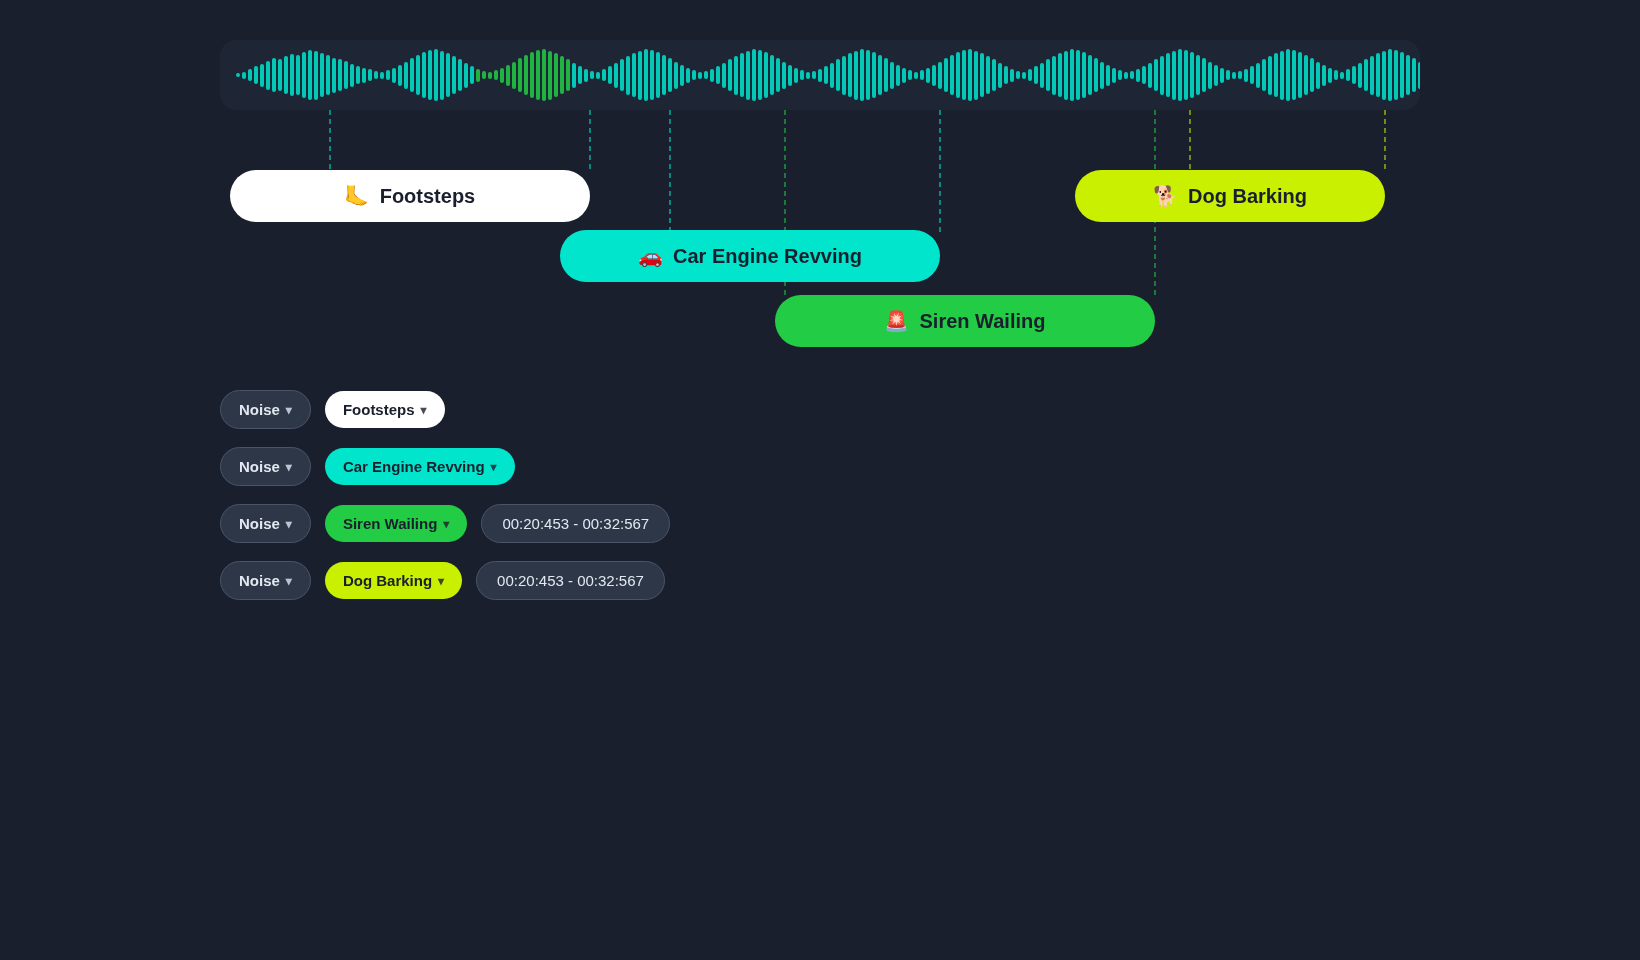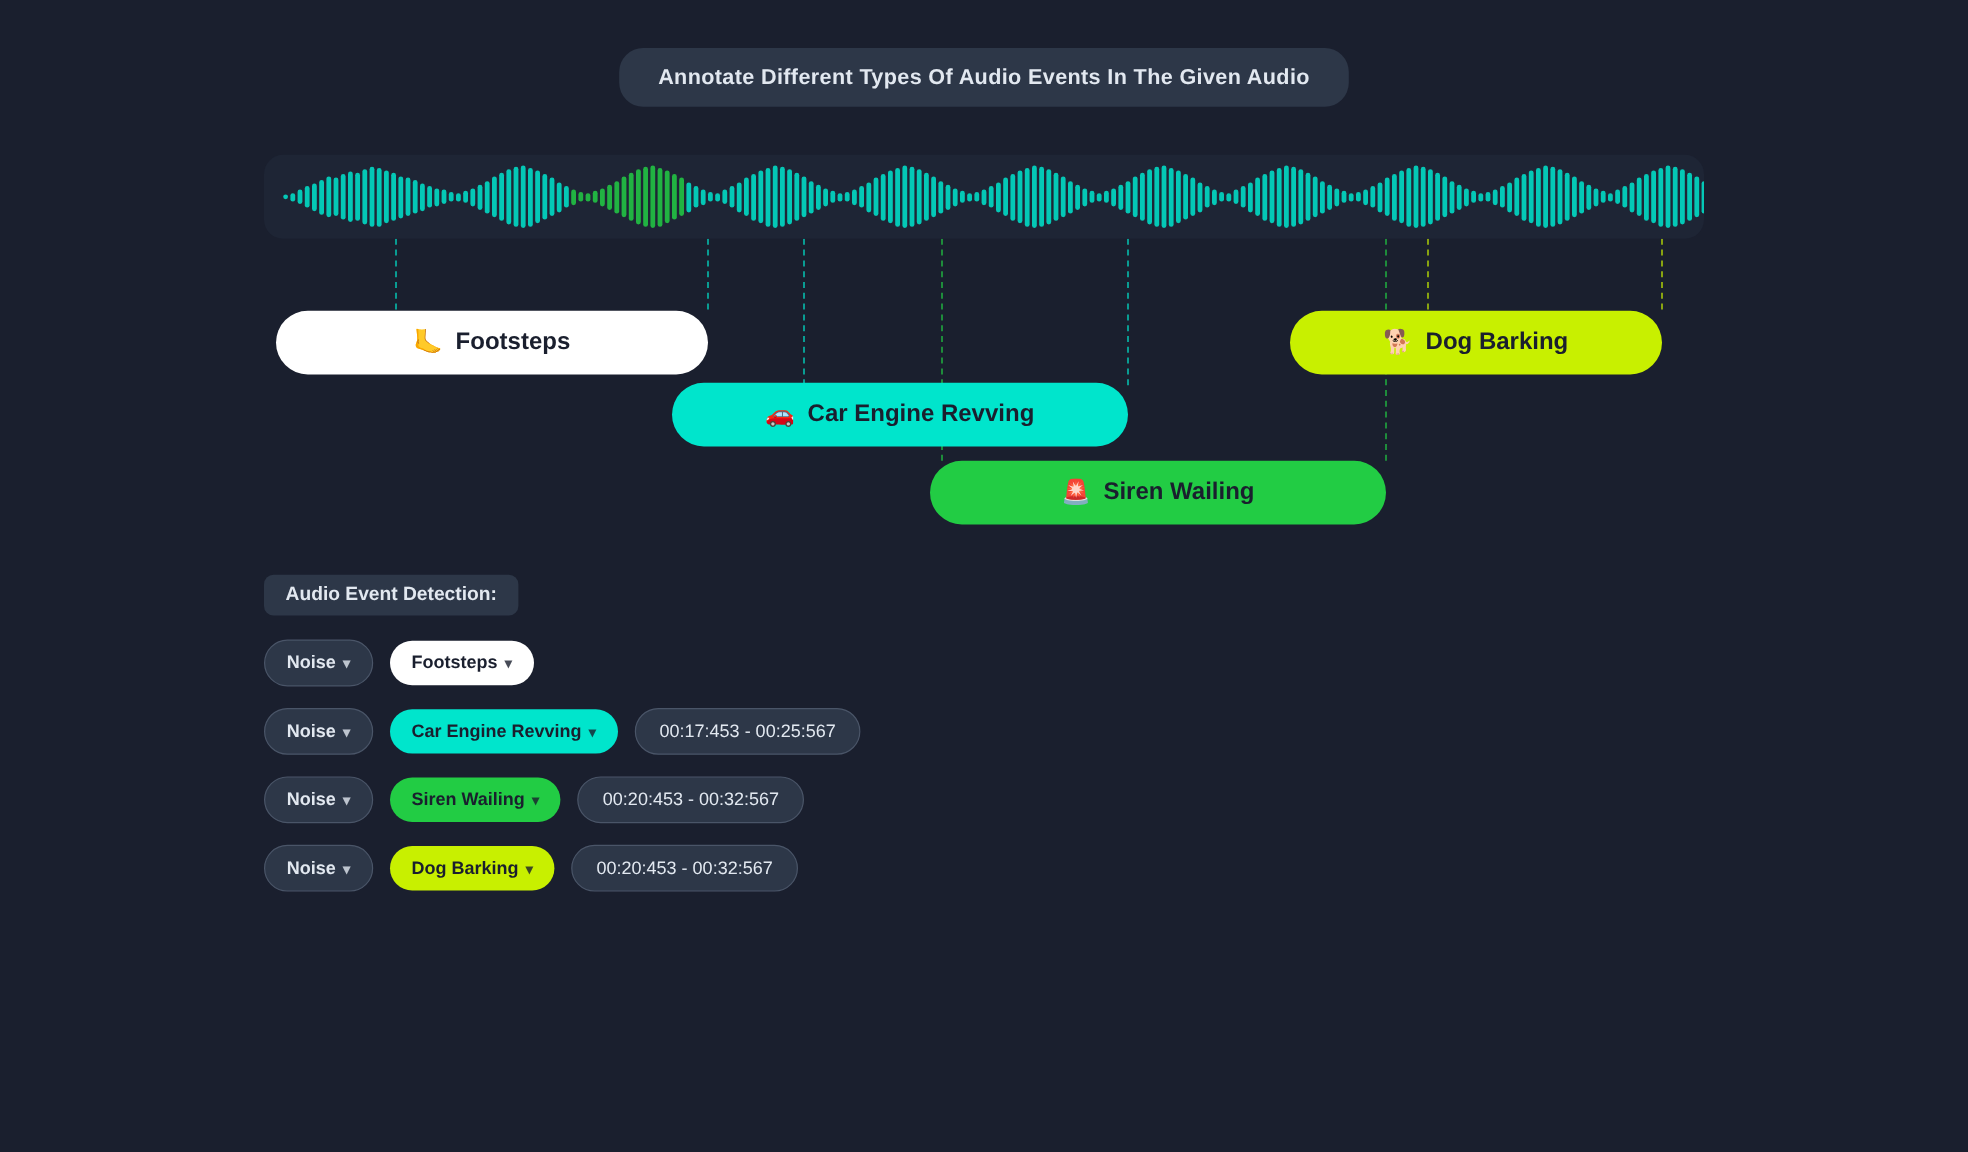--- a/index.html
+++ b/index.html
@@ -202,21 +202,20 @@
     .chevron {
       font-size: 12px;
       opacity: 0.8;
     }
   </style>
 </head>
 <body>
 
 <div class="page-container">
 
-  <div class="title-bar">Annotate Different Types Of Audio Events In The Given Audio</div>
 
   <div class="waveform-section">
 
     <div class="waveform-container" id="waveform">
         <div class="waveform-bar" style="height: 4px; background-color: rgb(0, 229, 204); opacity: 0.85;"></div>
         <div class="waveform-bar" style="height: 7px; background-color: rgb(0, 229, 204); opacity: 0.85;"></div>
         <div class="waveform-bar" style="height: 12px; background-color: rgb(0, 229, 204); opacity: 0.85;"></div>
         <div class="waveform-bar" style="height: 18px; background-color: rgb(0, 229, 204); opacity: 0.85;"></div>
         <div class="waveform-bar" style="height: 23px; background-color: rgb(0, 229, 204); opacity: 0.85;"></div>
         <div class="waveform-bar" style="height: 29px; background-color: rgb(0, 229, 204); opacity: 0.85;"></div>
@@ -447,21 +446,20 @@
       </div>
 
       <div class="annotation-bubble bubble-dog-barking">
         <span>🐕</span>
         <span>Dog Barking</span>
       </div>
     </div>
   </div>
 
   <div class="detection-section">
-    <div class="detection-title">Audio Event Detection:</div>
 
     
     <div class="detection-row">
       <button class="dropdown-btn dropdown-noise">
         <span>Noise</span>
         <span class="chevron">▾</span>
       </button>
       <button class="dropdown-btn dropdown-footsteps">
         <span>Footsteps</span>
         <span class="chevron">▾</span>
@@ -471,21 +469,20 @@
     
     <div class="detection-row">
       <button class="dropdown-btn dropdown-noise">
         <span>Noise</span>
         <span class="chevron">▾</span>
       </button>
       <button class="dropdown-btn dropdown-car-engine">
         <span>Car Engine Revving</span>
         <span class="chevron">▾</span>
       </button>
-      <div class="time-range">00:17:453 - 00:25:567</div>
     </div>
 
     
     <div class="detection-row">
       <button class="dropdown-btn dropdown-noise">
         <span>Noise</span>
         <span class="chevron">▾</span>
       </button>
       <button class="dropdown-btn dropdown-siren">
         <span>Siren Wailing</span>

